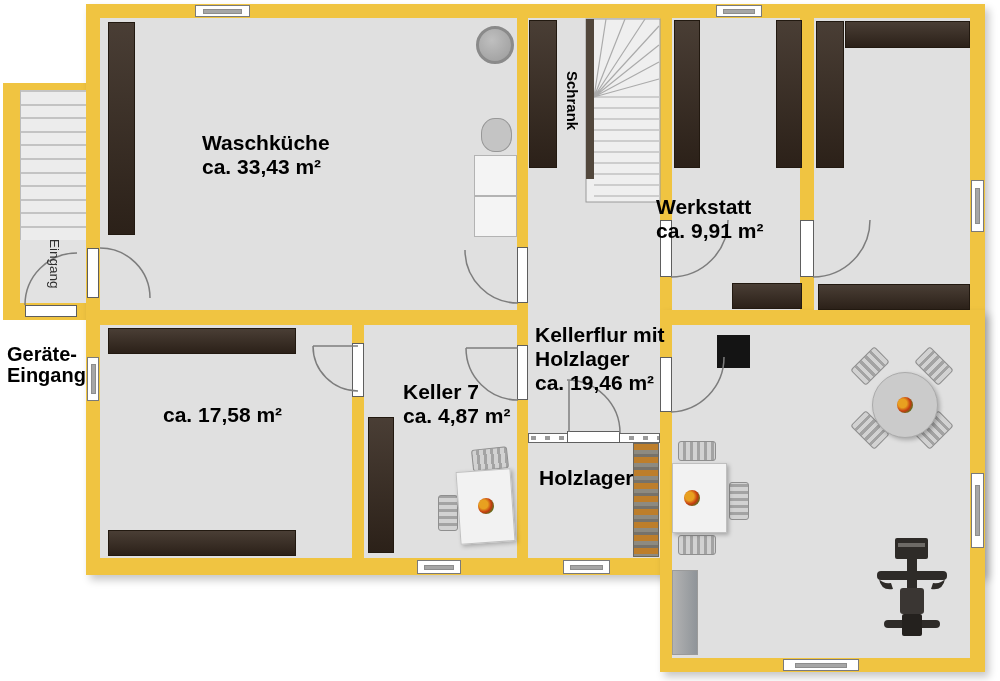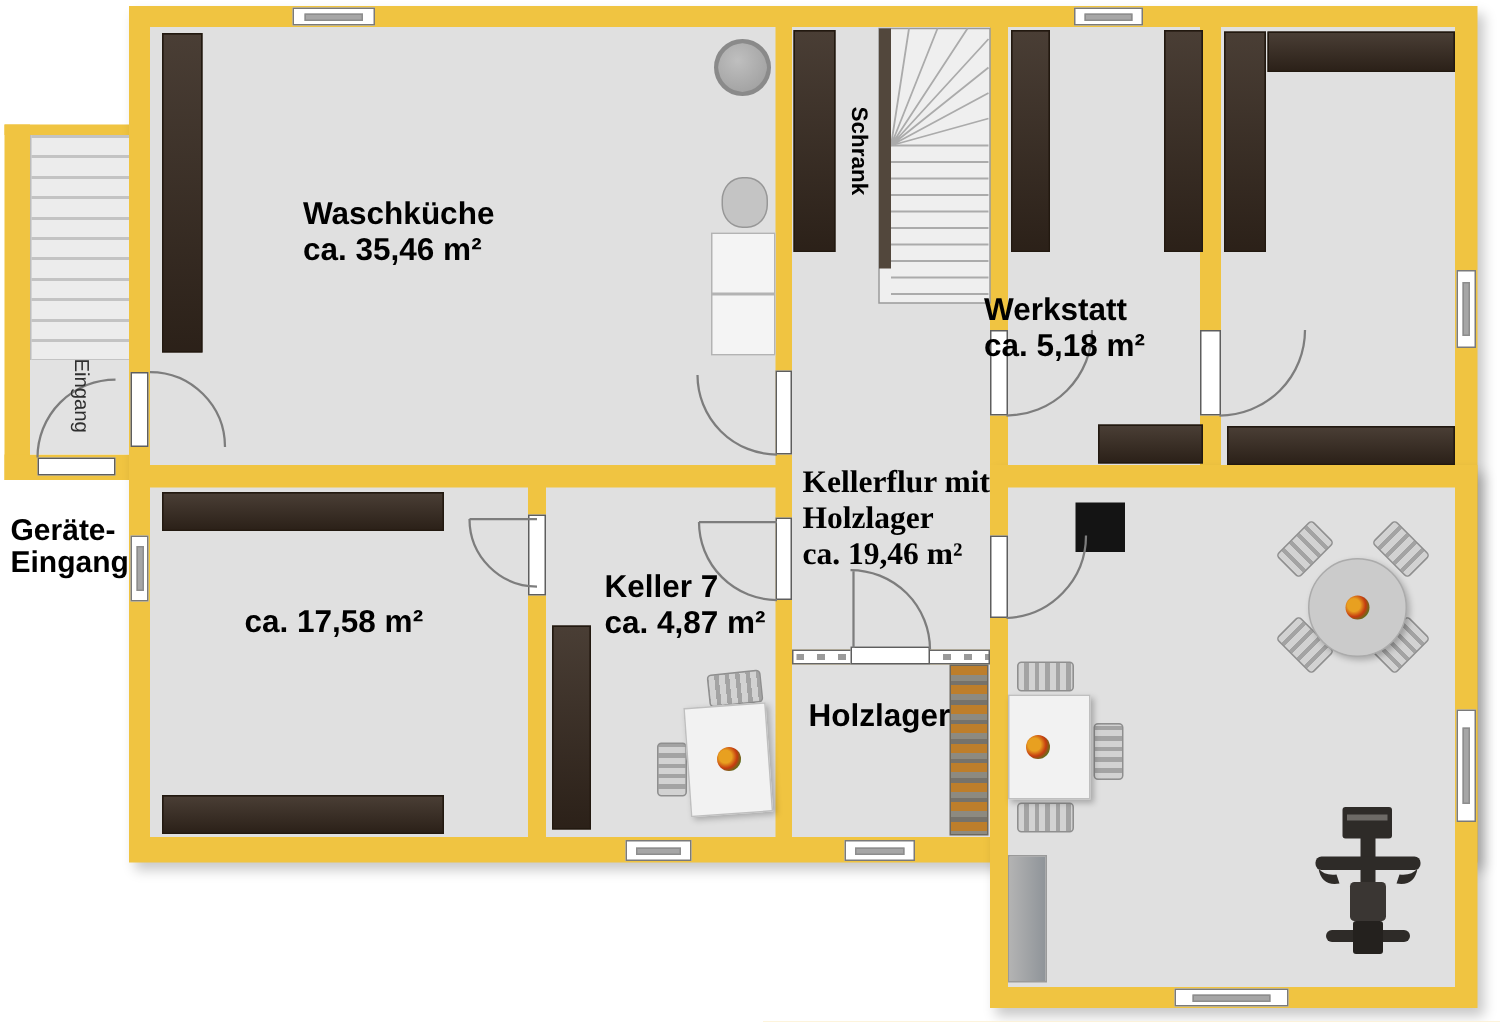--- a/index.html
+++ b/index.html
@@ -163,30 +163,30 @@
       <path d="M879 579 q2 12 14 10 l-2-6 q-8 1 -12-4z"></path>
       <path d="M945 579 q-2 12 -14 10 l2-6 q8 1 12-4z"></path>
       <rect x="900" y="588" width="24" height="26" rx="3" fill="#3A3633"></rect>
       <rect x="884" y="620" width="56" height="8" rx="4"></rect>
       <rect x="902" y="614" width="20" height="22" rx="2" fill="#24211E"></rect>
     </g>
   </svg>
 
   <div class="room-label" style="left:202px;top:131px;">
     <span>Waschküche</span>
-    <span>ca. 35,46 m²</span>
-  </div>
-  <div class="room-label" style="left:535px;top:309px;font-family:Liberation Serif, serif;">
+    <span>ca. 33,43 m²</span>
+  </div>
+  <div class="room-label" style="left:535px;top:323px;">
     <span>Kellerflur mit</span>
     <span>Holzlager</span>
     <span>ca. 19,46 m²</span>
   </div>
   <div class="room-label" style="left:656px;top:195px;">
     <span>Werkstatt</span>
-    <span>ca. 5,18 m²</span>
+    <span>ca. 9,91 m²</span>
   </div>
   <div class="room-label" style="left:163px;top:403px;">
     <span>ca. 17,58 m²</span>
   </div>
   <div class="room-label" style="left:403px;top:380px;">
     <span>Keller 7</span>
     <span>ca. 4,87 m²</span>
   </div>
   <div class="room-label" style="left:539px;top:466px;">
     <span>Holzlager</span>

